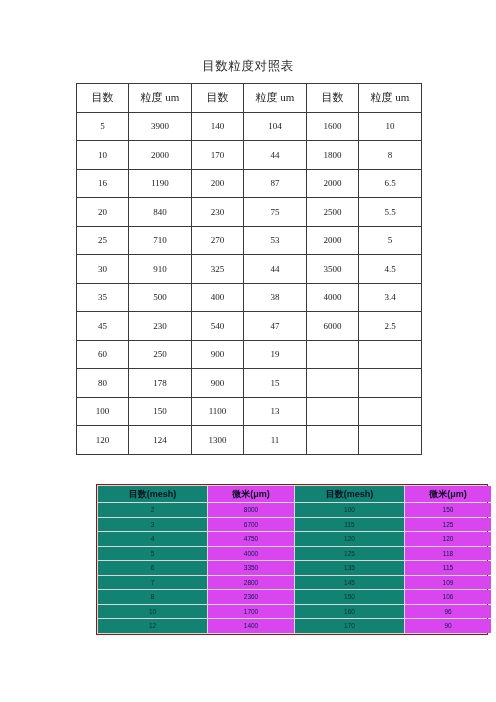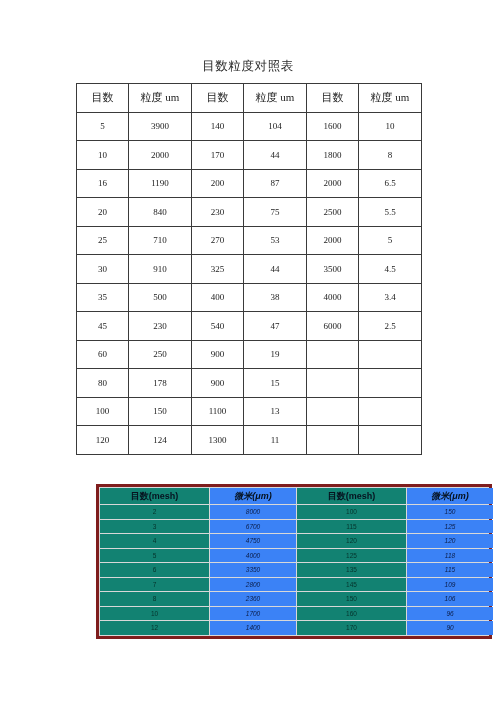--- a/index.html
+++ b/index.html
@@ -64,21 +64,21 @@
   }
   table.mesh-table col.c-mesh { width: 52px; }
   table.mesh-table col.c-um   { width: 63px; }
 
   
   .color-table-wrap {
     position: absolute;
     top: 484px;
     left: 96px;
     width: 390px;
-    border: 3px solid #7f1d1d;
+    border: 1px solid #7f1d1d;
     background: #d8d8d8;
   }
   table.color-table {
     border-collapse: separate;
     border-spacing: 1px;
     width: 390px;
     table-layout: fixed;
   }
   table.color-table col.cc-mesh { width: 109px; }
   table.color-table col.cc-um   { width: 86px; }
@@ -97,23 +97,22 @@
     line-height: 16px;
     font-size: 9px;
     font-weight: bold;
     color: #06121f;
   }
   .cell-teal {
     background: #128272;
     color: #05332c;
   }
   .cell-blue {
-    background: #3b82f6;
+    background: #d946ef;
     color: #0b1d48;
-    font-style: italic;
   }
   th.cell-teal, th.cell-blue {
     color: #0a1020;
   }
 </style>
 </head>
 <body>
 
 <div class="page">
 

